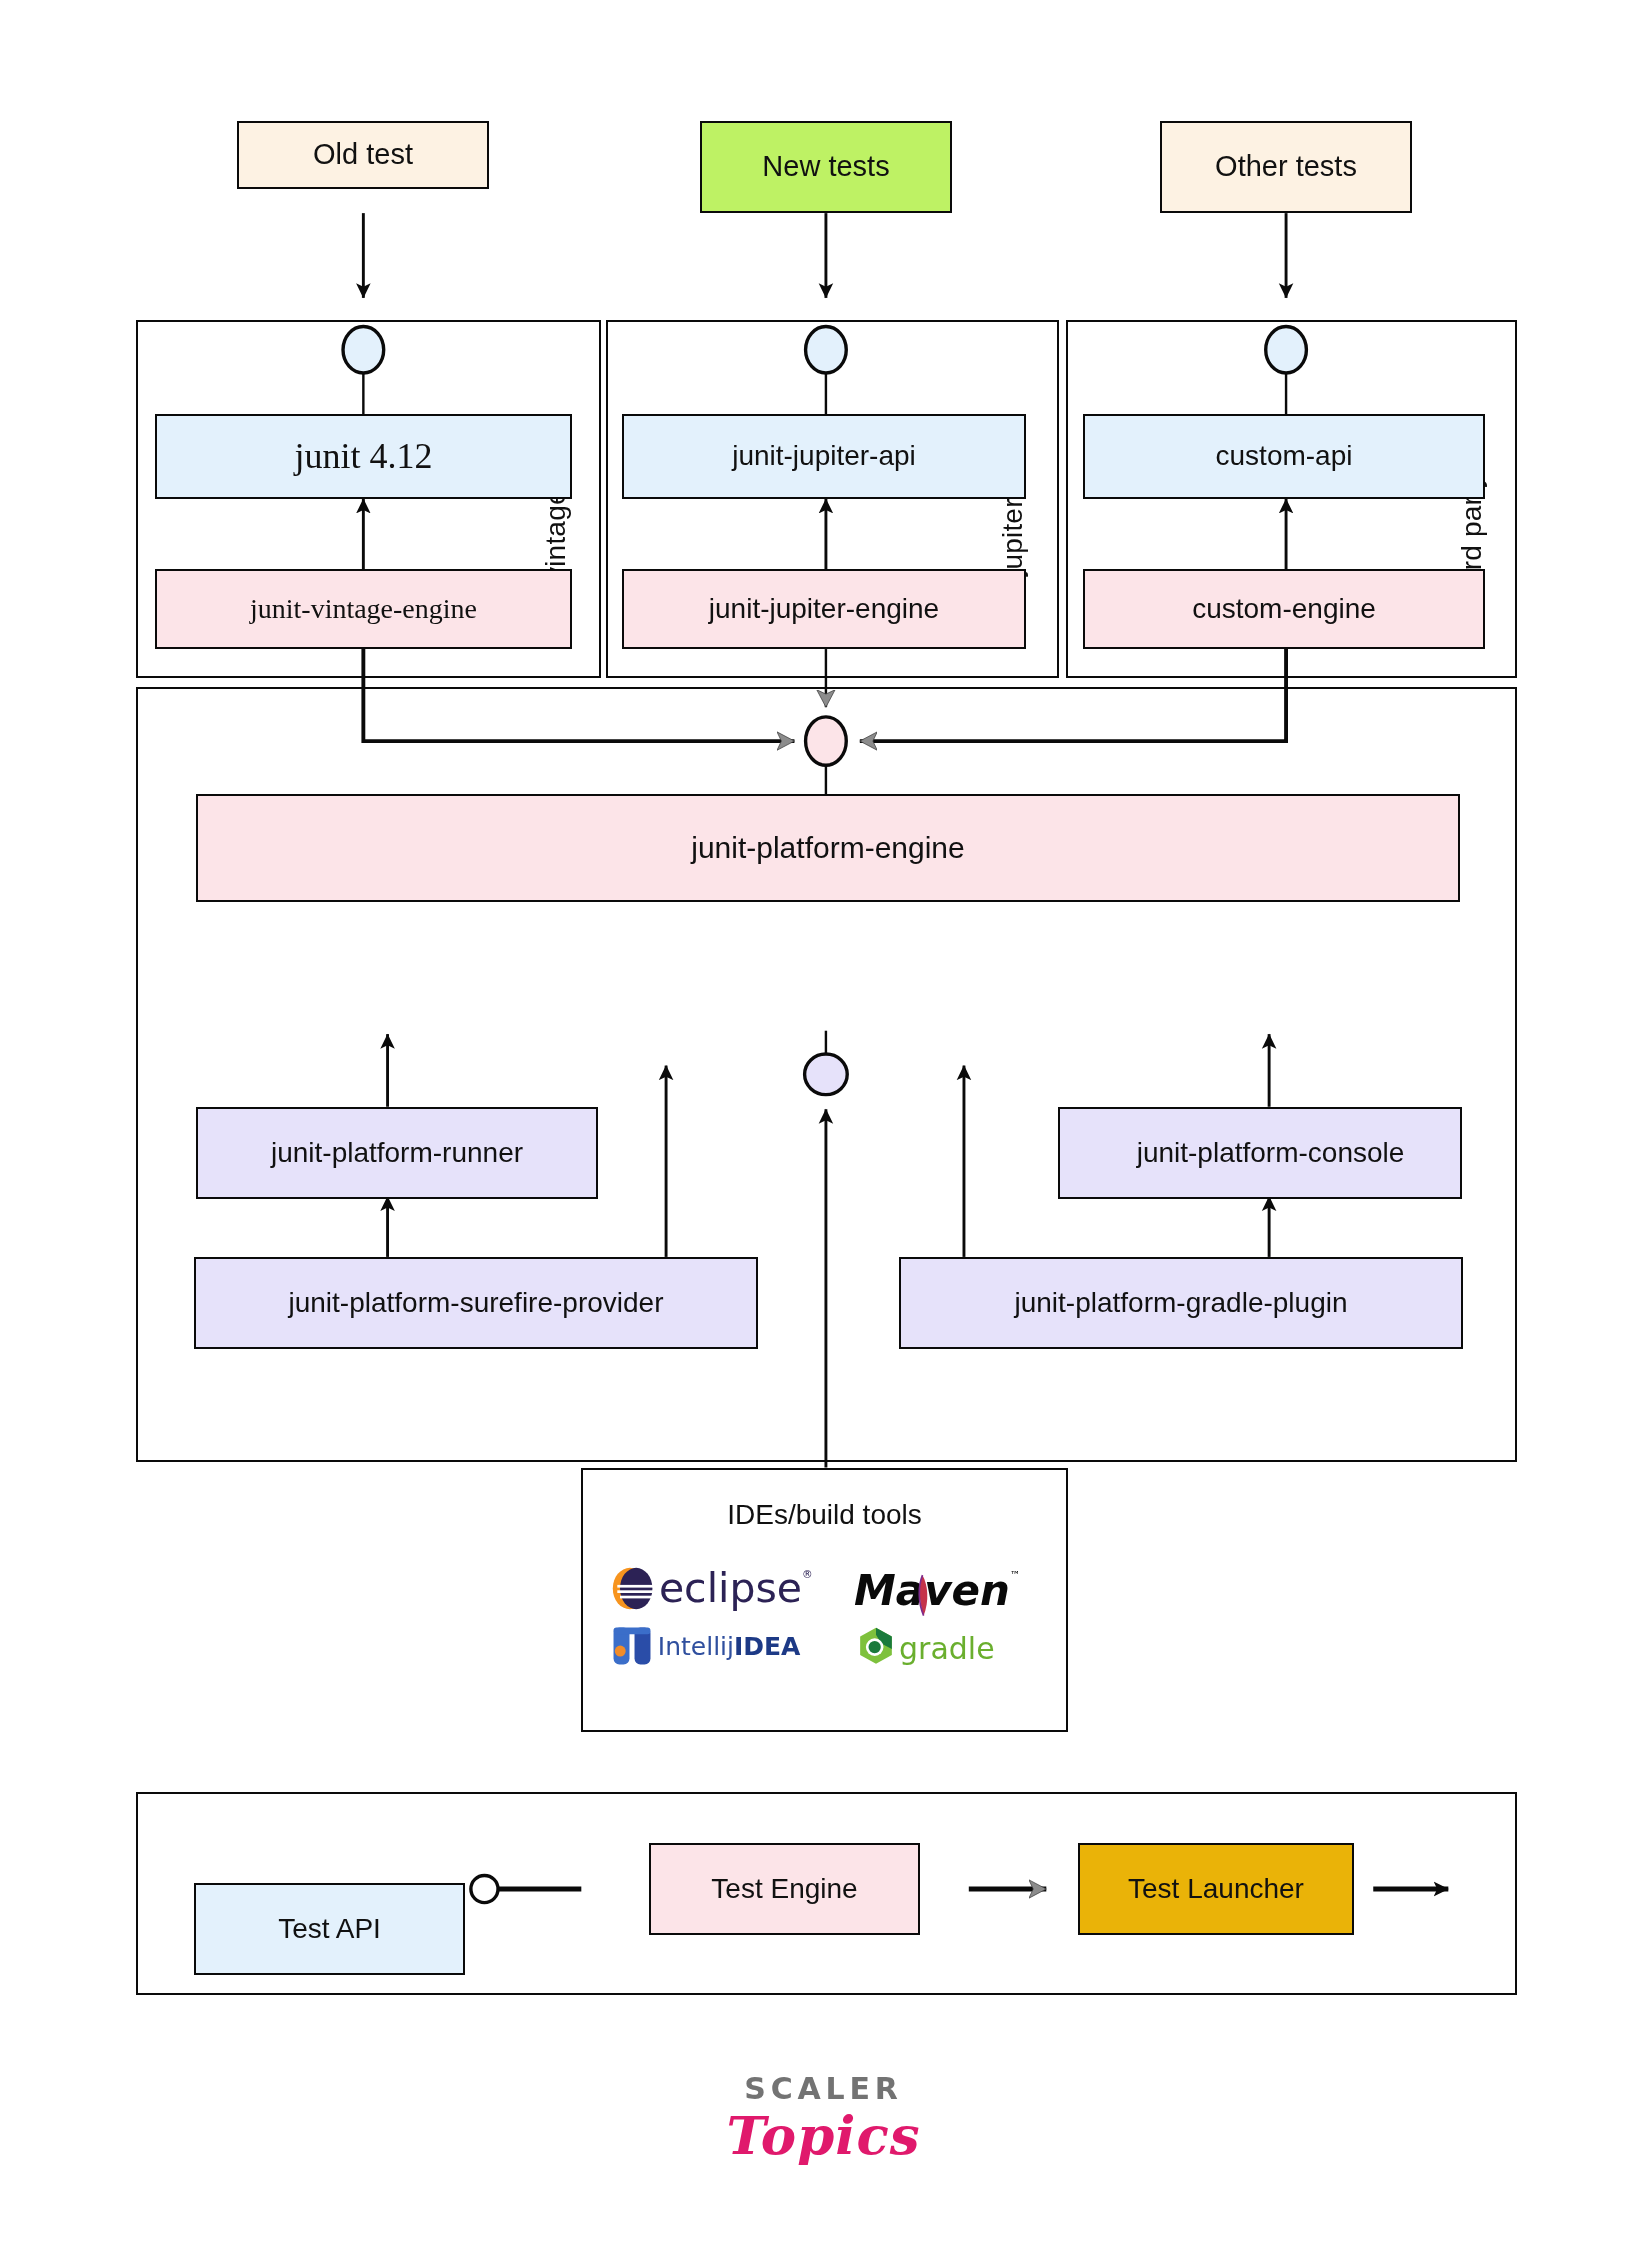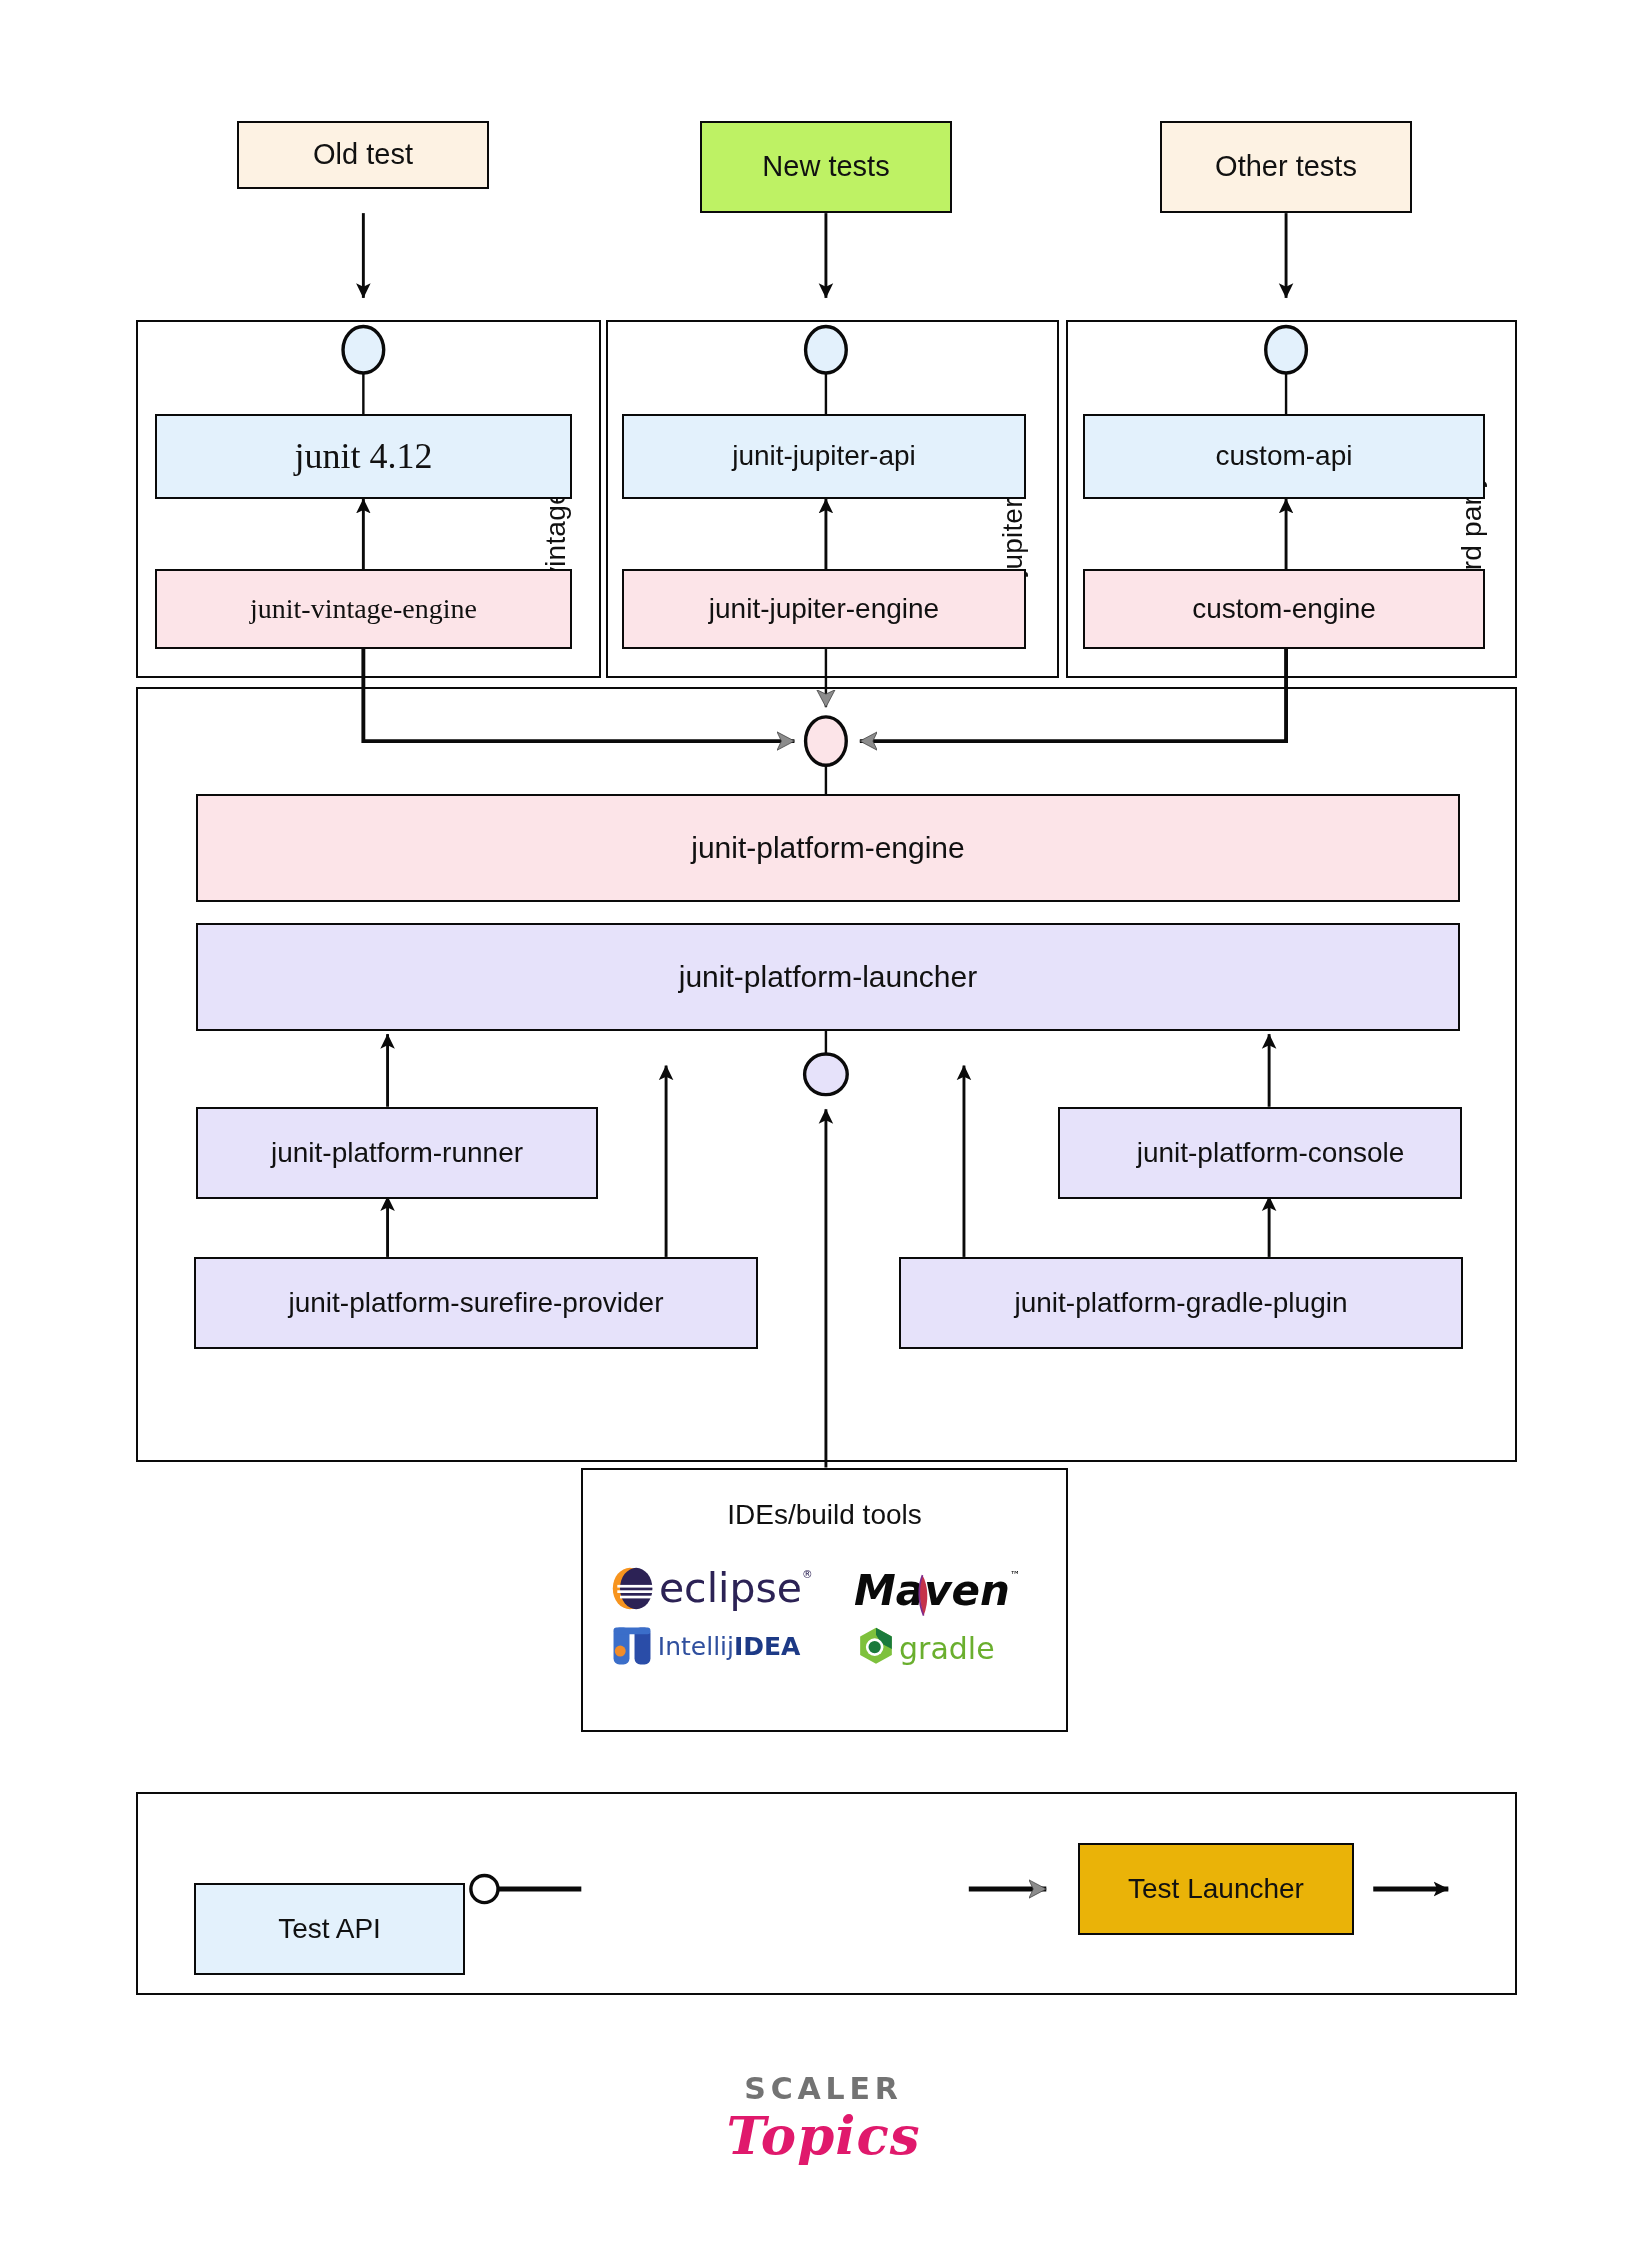--- a/index.html
+++ b/index.html
@@ -149,23 +149,20 @@
   </div>
   <div class="node" style="left:1083px;top:569px;width:402px;height:80px;background:#FCE4E8;font-size:28px;">
     <span>custom-engine</span>
   </div>
 
   <div class="group" style="left:136px;top:687px;width:1381px;height:775px;"></div>
 
   <div class="node" style="left:196px;top:794px;width:1264px;height:108px;background:#FCE4E8;font-size:30px;">
     <span>junit-platform-engine</span>
   </div>
-  <div class="node" style="left:196px;top:923px;width:1264px;height:108px;background:#E6E2FA;font-size:30px;">
-    <span>junit-platform-launcher</span>
-  </div>
 
   <div class="node" style="left:196px;top:1107px;width:402px;height:92px;background:#E6E2FA;font-size:28px;">
     <span>junit-platform-runner</span>
   </div>
   <div class="node" style="left:1058px;top:1107px;width:404px;height:92px;background:#E6E2FA;font-size:28px;padding-left:21px;">
     <span>junit-platform-console</span>
   </div>
 
   <div class="node" style="left:194px;top:1257px;width:564px;height:92px;background:#E6E2FA;font-size:28px;">
     <span>junit-platform-surefire-provider</span>
@@ -218,20 +215,23 @@
       </svg>
       <span class="lg-text" style="font-size:30px;color:#6aaf2e;margin-left:1px;">gradle</span>
     </div>
   </div>
 
   <div class="group" style="left:136px;top:1792px;width:1381px;height:203px;"></div>
 
   <div class="node" style="left:194px;top:1843px;width:271px;height:92px;background:#E3F1FC;font-size:28px;margin-top:40px;">
     <span>Test API</span>
   </div>
+  <div class="node" style="left:649px;top:1843px;width:271px;height:92px;background:#FCE4E8;font-size:28px;">
+    <span>Test Engine</span>
+  </div>
   <div class="node" style="left:1078px;top:1843px;width:276px;height:92px;background:#eab308;font-size:28px;">
     <span>Test Launcher</span>
   </div>
 
   <div class="logo-wrap" style="left:0;top:2071px;width:1647px;">
     <div class="scaler-word">SCALER</div>
     <div class="topics-word">Topics</div>
   </div>
 
 </div>

